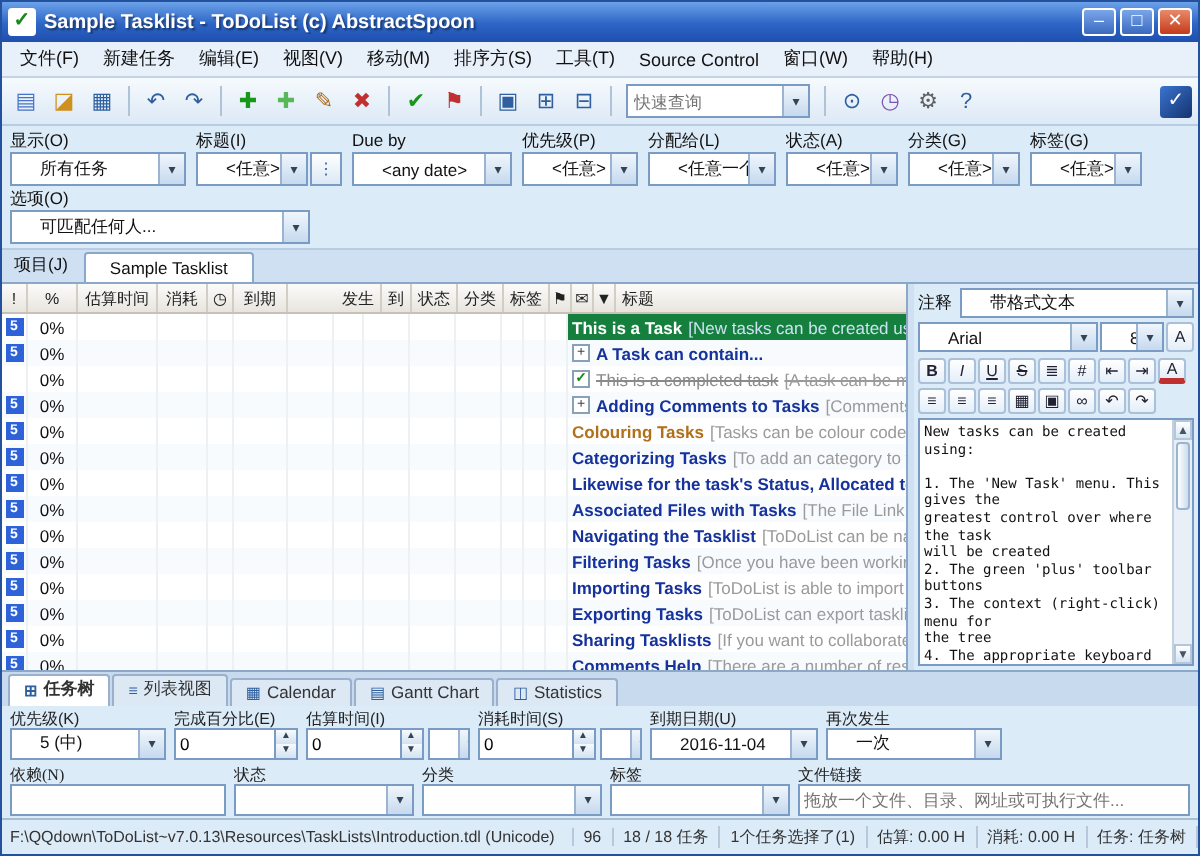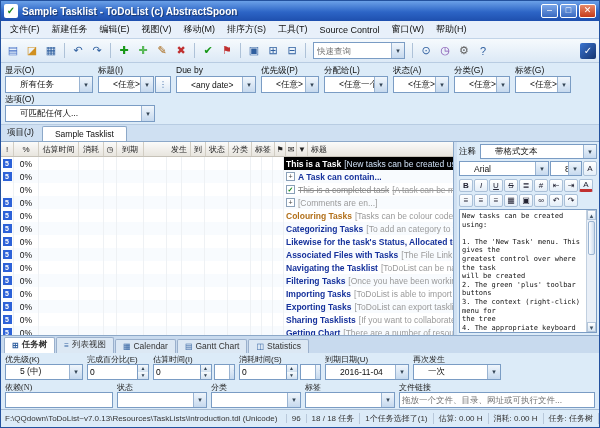--- a/index.html
+++ b/index.html
@@ -47,21 +47,21 @@
 .tl-rows{flex:1;overflow:hidden}
 .task-row{display:flex;height:13px;align-items:stretch;font-size:8.5px}
 .task-row:nth-child(even){background:#f8fbfe}
 .t-cell{display:flex;align-items:center;justify-content:center;border-right:1px solid #eef1f4;overflow:hidden}
 .c-title{flex:1;min-width:0;justify-content:flex-start;gap:3px;padding-left:2px;border-right:none}
 .pri-box{width:9px;height:9px;background:#2d62d8;color:#fff;font-size:7px;line-height:9px;text-align:center;font-weight:bold}
 .marker{width:9px;height:9px;border:1px solid #8aa0b8;background:#fff;font-size:7px;line-height:7px;text-align:center;color:#444;flex:0 0 9px}
 .marker.check{color:#1a8a1a;font-weight:bold}
 .task-title{font-weight:bold;color:#16329c;white-space:nowrap}
 .task-comment{color:#9a9a9a;white-space:nowrap;overflow:hidden}
-.task-row.selected .c-title{background:#000000}
+.task-row.selected .c-title{background:#15803d}
 .task-row.selected .task-title{color:#fff}
 .task-row.selected .task-comment{color:#cfe0f5}
 .task-row.completed .task-title{color:#8a8a8a;font-weight:normal;text-decoration:line-through}
 .task-row.completed .task-comment{text-decoration:line-through}
 .splitter{flex:0 0 3px;background:#cfe0f2}
 
 .comments{flex:0 0 142px;width:142px;background:#dcebf8;display:flex;flex-direction:column;min-height:0}
 .cm-header{flex:0 0 19px;display:flex;align-items:center;gap:4px;padding:1px 2px}
 .cm-title{font-size:8.5px;white-space:nowrap}
 .grow{flex:1;min-width:0}
@@ -344,20 +344,21 @@
             <span class="t-cell" style="width: 23px; flex: 0 0 23px;"></span>
             <span class="t-cell" style="width: 15px; flex: 0 0 15px;"></span>
             <span class="t-cell" style="width: 23px; flex: 0 0 23px;"></span>
             <span class="t-cell" style="width: 23px; flex: 0 0 23px;"></span>
             <span class="t-cell" style="width: 23px; flex: 0 0 23px;"></span>
             <span class="t-cell" style="width: 11px; flex: 0 0 11px;"></span>
             <span class="t-cell" style="width: 11px; flex: 0 0 11px;"></span>
             <span class="t-cell" style="width: 11px; flex: 0 0 11px;"></span>
             <span class="t-cell c-title">
               <span class="marker">+</span>
+              <span class="task-title">Adding Comments to Tasks</span>
               <span class="task-comment">[Comments are en...]</span>
             </span>
           </div>
           <div class="task-row">
             <span class="t-cell" style="width: 13px; flex: 0 0 13px;">
               <span class="pri-box">5</span>
             </span>
             <span class="t-cell" style="width: 25px; flex: 0 0 25px;">0%</span>
             <span class="t-cell" style="width: 40px; flex: 0 0 40px;"></span>
             <span class="t-cell" style="width: 25px; flex: 0 0 25px;"></span>
@@ -562,21 +563,21 @@
             <span class="t-cell" style="width: 27px; flex: 0 0 27px;"></span>
             <span class="t-cell" style="width: 23px; flex: 0 0 23px;"></span>
             <span class="t-cell" style="width: 15px; flex: 0 0 15px;"></span>
             <span class="t-cell" style="width: 23px; flex: 0 0 23px;"></span>
             <span class="t-cell" style="width: 23px; flex: 0 0 23px;"></span>
             <span class="t-cell" style="width: 23px; flex: 0 0 23px;"></span>
             <span class="t-cell" style="width: 11px; flex: 0 0 11px;"></span>
             <span class="t-cell" style="width: 11px; flex: 0 0 11px;"></span>
             <span class="t-cell" style="width: 11px; flex: 0 0 11px;"></span>
             <span class="t-cell c-title">
-              <span class="task-title">Getting Chart</span>
+              <span class="task-title">Comments Help</span>
               <span class="task-comment">[There are a number of resources th...]</span>
             </span>
           </div>
         </div>
     </div>
     <div class="splitter"></div>
     <div class="comments">
       <div class="cm-header">
         <span class="cm-title">注释</span>
         <span class="combo grow" style="height:15px">

